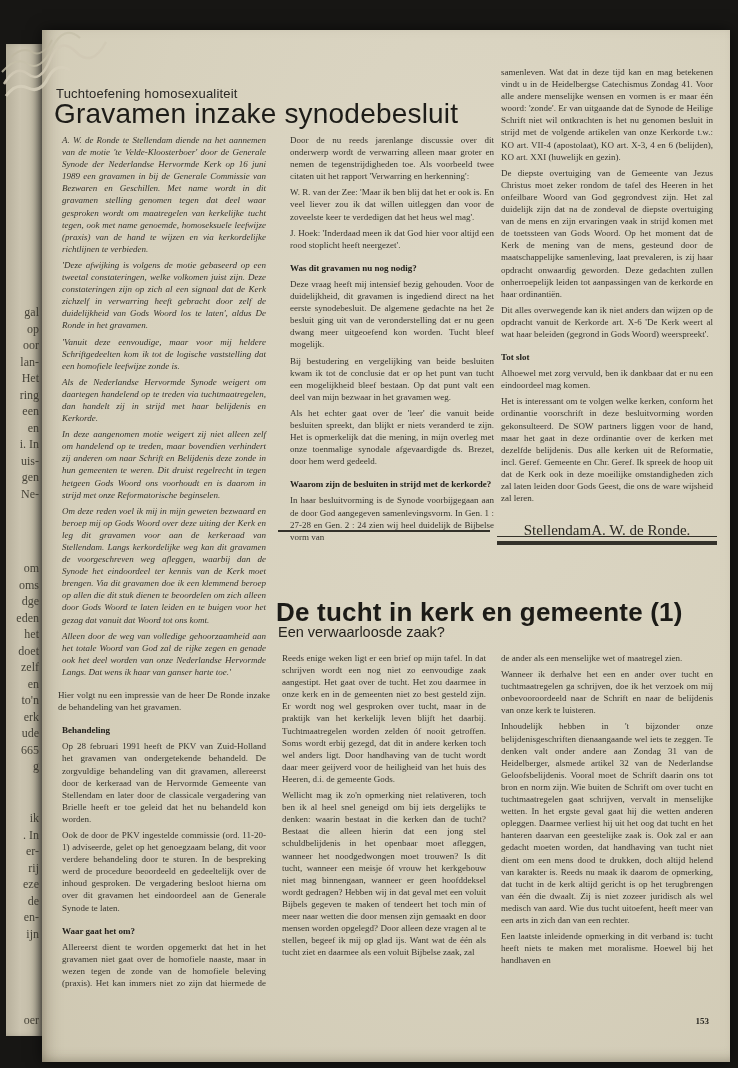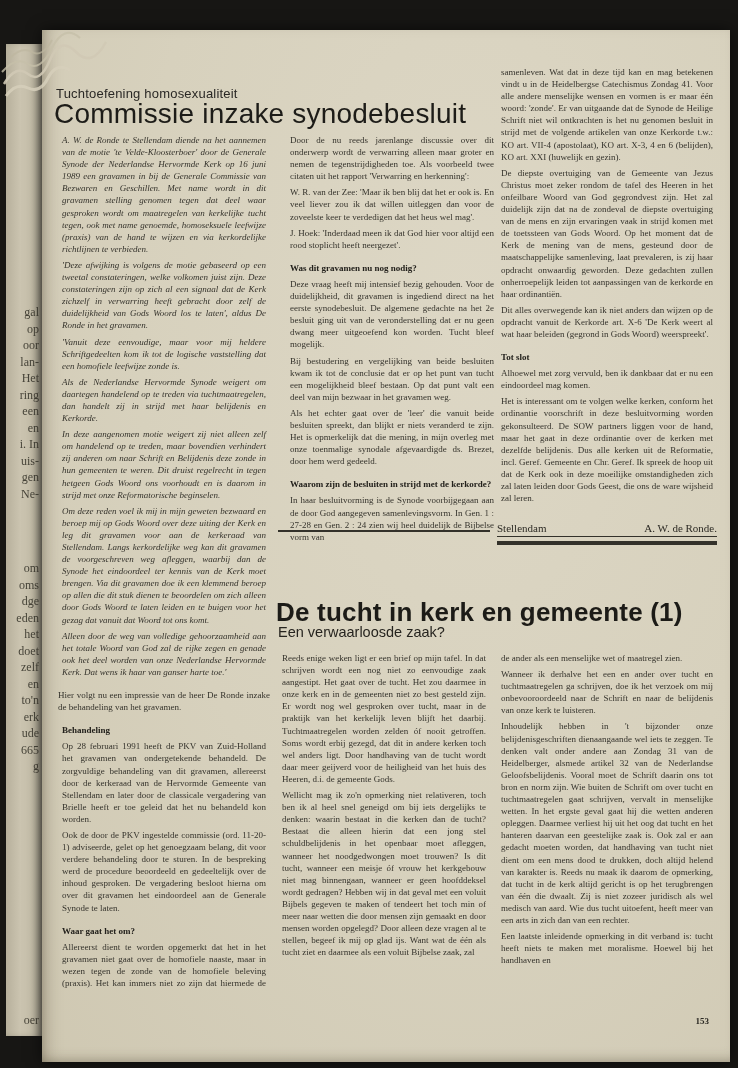--- a/index.html
+++ b/index.html
@@ -30,21 +30,21 @@
   .a1c1{left:16px;top:100px;width:212px;height:858px;}
   .a1c2{left:244px;top:100px;width:212px;height:426px;}
   .a1c3{left:455px;top:32px;width:220px;height:458px;}
 
   .blk{margin:4px;}
   .bpi{font-style:italic;}
   .bn{margin:11px 0;}
   .bh{font-weight:700;margin-top:11px;color:#23211c;}
 
   .sig{position:absolute;left:455px;top:492px;width:220px;display:flex;
-    justify-content:space-between;font-size:11px;color:#2c2a24;}
+    justify-content:center;font-size:15px;color:#2c2a24;}
   .rule{position:absolute;background:#33312a;}
   .rule-sig-thin{left:455px;top:506px;width:220px;height:1px;}
   .rule-sig-thick{left:455px;top:511px;width:220px;height:4px;}
   .rule-a1c2-end{left:236px;top:500px;width:212px;height:2px;}
 
   .a2-kicker{position:absolute;left:236px;top:553px;font-family:"Liberation Sans","DejaVu Sans",sans-serif;
     font-size:14.5px;color:#26241f;margin-top:41px;}
   .a2-headline{position:absolute;left:234px;top:567px;margin:0;width:480px;
     font-family:"Liberation Sans","DejaVu Sans",sans-serif;font-size:26px;font-weight:700;
     color:#1c1b17;letter-spacing:.2px;white-space:nowrap;}
@@ -83,35 +83,43 @@
 eden
 het
 doet
 zelf
 en
 to'n
 erk
 ude
 665
 g</div>
+  <div class="frag f3">ik
+. In
+er-
+rij
+eze
+de
+en-
+ijn</div>
   <div class="frag f4">oer</div>
 </div>
 
 <div class="page">
   <div class="a1-kicker">Tuchtoefening homosexualiteit</div>
-  <h1 class="a1-headline">Commissie inzake synodebesluit</h1>
+  <h1 class="a1-headline">Gravamen inzake synodebesluit</h1>
 
   <div class="col a1c1">
       <div class="blk bpi">A. W. de Ronde te Stellendam diende na het aannemen van de motie 'te Velde-Kloosterboer' door de Generale Synode der Nederlandse Hervormde Kerk op 16 juni 1989 een gravamen in bij de Generale Commissie van Bezwaren en Geschillen. Met name wordt in dit gravamen stelling genomen tegen dat deel waar gesproken wordt om maatregelen van kerkelijke tucht tegen, ook met name genoemde, homoseksuele leefwijze (praxis) van de hand te wijzen en via kerkordelijke richtlijnen te verbieden.</div>
       <div class="blk bpi">'Deze afwijking is volgens de motie gebaseerd op een tweetal constateringen, welke volkomen juist zijn. Deze constateringen zijn op zich al een signaal dat de Kerk zichzelf in verwarring heeft gebracht door zelf de duidelijkheid van Gods Woord los te laten', aldus De Ronde in het gravamen.</div>
       <div class="blk bpi">'Vanuit deze eenvoudige, maar voor mij heldere Schriftgedeelten kom ik tot de logische vaststelling dat een homofiele leefwijze zonde is.</div>
       <div class="blk bpi">Als de Nederlandse Hervormde Synode weigert om daartegen handelend op te treden via tuchtmaatregelen, dan handelt zij in strijd met haar belijdenis en Kerkorde.</div>
       <div class="blk bpi">In deze aangenomen motie weigert zij niet alleen zelf om handelend op te treden, maar bovendien verhindert zij anderen om naar Schrift en Belijdenis deze zonde in hun gemeenten te weren. Dit druist regelrecht in tegen hetgeen Gods Woord ons voorhoudt en is daarom in strijd met onze Reformatorische beginselen.</div>
       <div class="blk bpi">Om deze reden voel ik mij in mijn geweten bezwaard en beroep mij op Gods Woord over deze uiting der Kerk en leg dit gravamen voor aan de kerkeraad van Stellendam. Langs kerkordelijke weg kan dit gravamen de voorgeschreven weg afleggen, waarbij dan de Synode het eindoordeel ter kennis van de Kerk moet brengen. Via dit gravamen doe ik een klemmend beroep op allen die dit stuk dienen te beoordelen om zich alleen door Gods Woord te laten leiden en te buigen voor het gezag dat vanuit dat Woord tot ons komt.</div>
-      <div class="blk bpi">Alleen door de weg van volledige gehoorzaamheid aan het totale Woord van God zal de rijke zegen en genade ook het deel worden van onze Nederlandse Hervormde Kerk. Dat wens ik haar van ganser harte toe.'</div>
+      <div class="blk bpi">Alleen door de weg van volledige gehoorzaamheid aan het totale Woord van God zal de rijke zegen en genade ook het deel worden van onze Nederlandse Hervormde Langs. Dat wens ik haar van ganser harte toe.'</div>
       <div class="blk bn">Hier volgt nu een impressie van de heer De Ronde inzake de behandeling van het gravamen.</div>
       <div class="blk bh">Behandeling</div>
       <div class="blk bp">Op 28 februari 1991 heeft de PKV van Zuid-Holland het gravamen van ondergetekende behandeld. De zorgvuldige behandeling van dit gravamen, allereerst door de kerkeraad van de Hervormde Gemeente van Stellendam en later door de classicale vergadering van Brielle heeft er toe geleid dat het nu behandeld kon worden.</div>
       <div class="blk bp">Ook de door de PKV ingestelde commissie (ord. 11-20-1) adviseerde, gelet op het genoegzaam belang, dit voor verdere behandeling door te sturen. In de bespreking werd de procedure beoordeeld en gedeeltelijk over de inhoud gesproken. De vergadering besloot hierna om over dit gravamen het eindoordeel aan de Generale Synode te laten.</div>
       <div class="blk bh">Waar gaat het om?</div>
       <div class="blk bp">Allereerst dient te worden opgemerkt dat het in het gravamen niet gaat over de homofiele naaste, maar in wezen tegen de zonde van de homofiele beleving (praxis). Het kan immers niet zo zijn dat hiermede de homofiele naaste ter zijde wordt geschoven. Wie van ons zonder zonde is, mag de eerste steen werpen. Ook mag er geen aparte behandeling (hetze) van deze zonde zijn, maar behoort iedere openlijke zonde van de tafel des Heeren geweerd te worden.</div>
     </div>
   <div class="col a1c2">
       <div class="blk bp">Door de nu reeds jarenlange discussie over dit onderwerp wordt de verwarring alleen maar groter en nemen de tegenstrijdigheden toe. Als voorbeeld twee citaten uit het rapport 'Verwarring en herkenning':</div>
       <div class="blk bp">W. R. van der Zee: 'Maar ik ben blij dat het er ook is. En veel liever zou ik dat willen uitleggen dan voor de zoveelste keer te verdedigen dat het heus wel mag'.</div>

